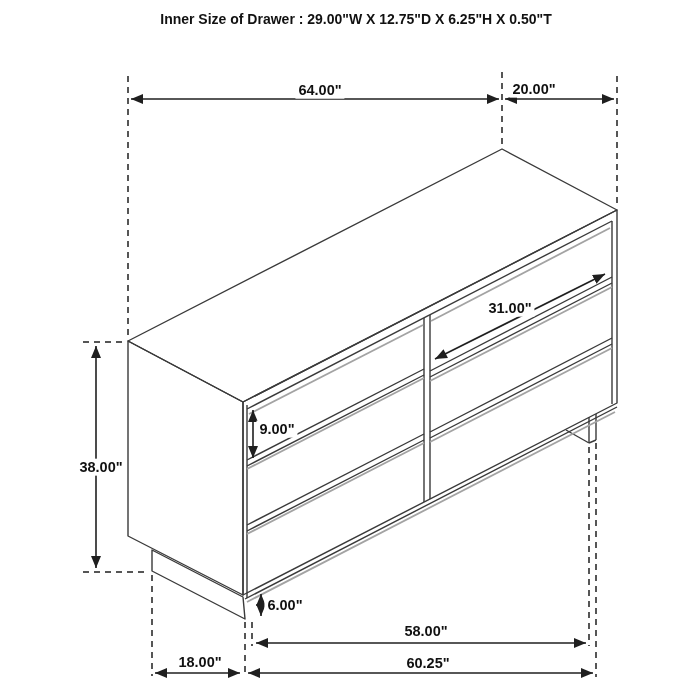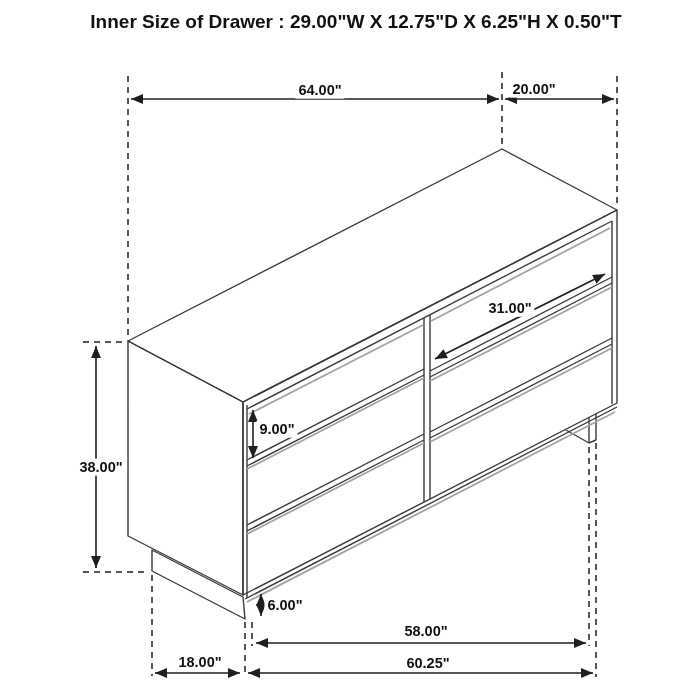--- a/index.html
+++ b/index.html
@@ -8,21 +8,21 @@
     font-family:"Liberation Sans",sans-serif;overflow:hidden;
   }
   #drawing{position:absolute;left:0;top:0;}
   .lbl{
     position:absolute;transform:translate(-50%,-50%);
     font-weight:700;font-size:14.5px;color:#111111;
     background:#ffffff;padding:0 3px;white-space:nowrap;line-height:1.15;
   }
   .title{
     position:absolute;transform:translateX(-50%);
-    font-weight:700;font-size:19px;color:#111111;white-space:nowrap;
+    font-weight:700;font-size:14px;color:#111111;white-space:nowrap;
   }
 </style>
 </head>
 <body>
 
 <div id="canvas">
 
   <svg id="drawing" width="700" height="700" viewBox="0 0 700 700">
     <defs>
       <marker id="ah-end" markerUnits="userSpaceOnUse" markerWidth="13" markerHeight="11" refX="12" refY="5" orient="auto">

